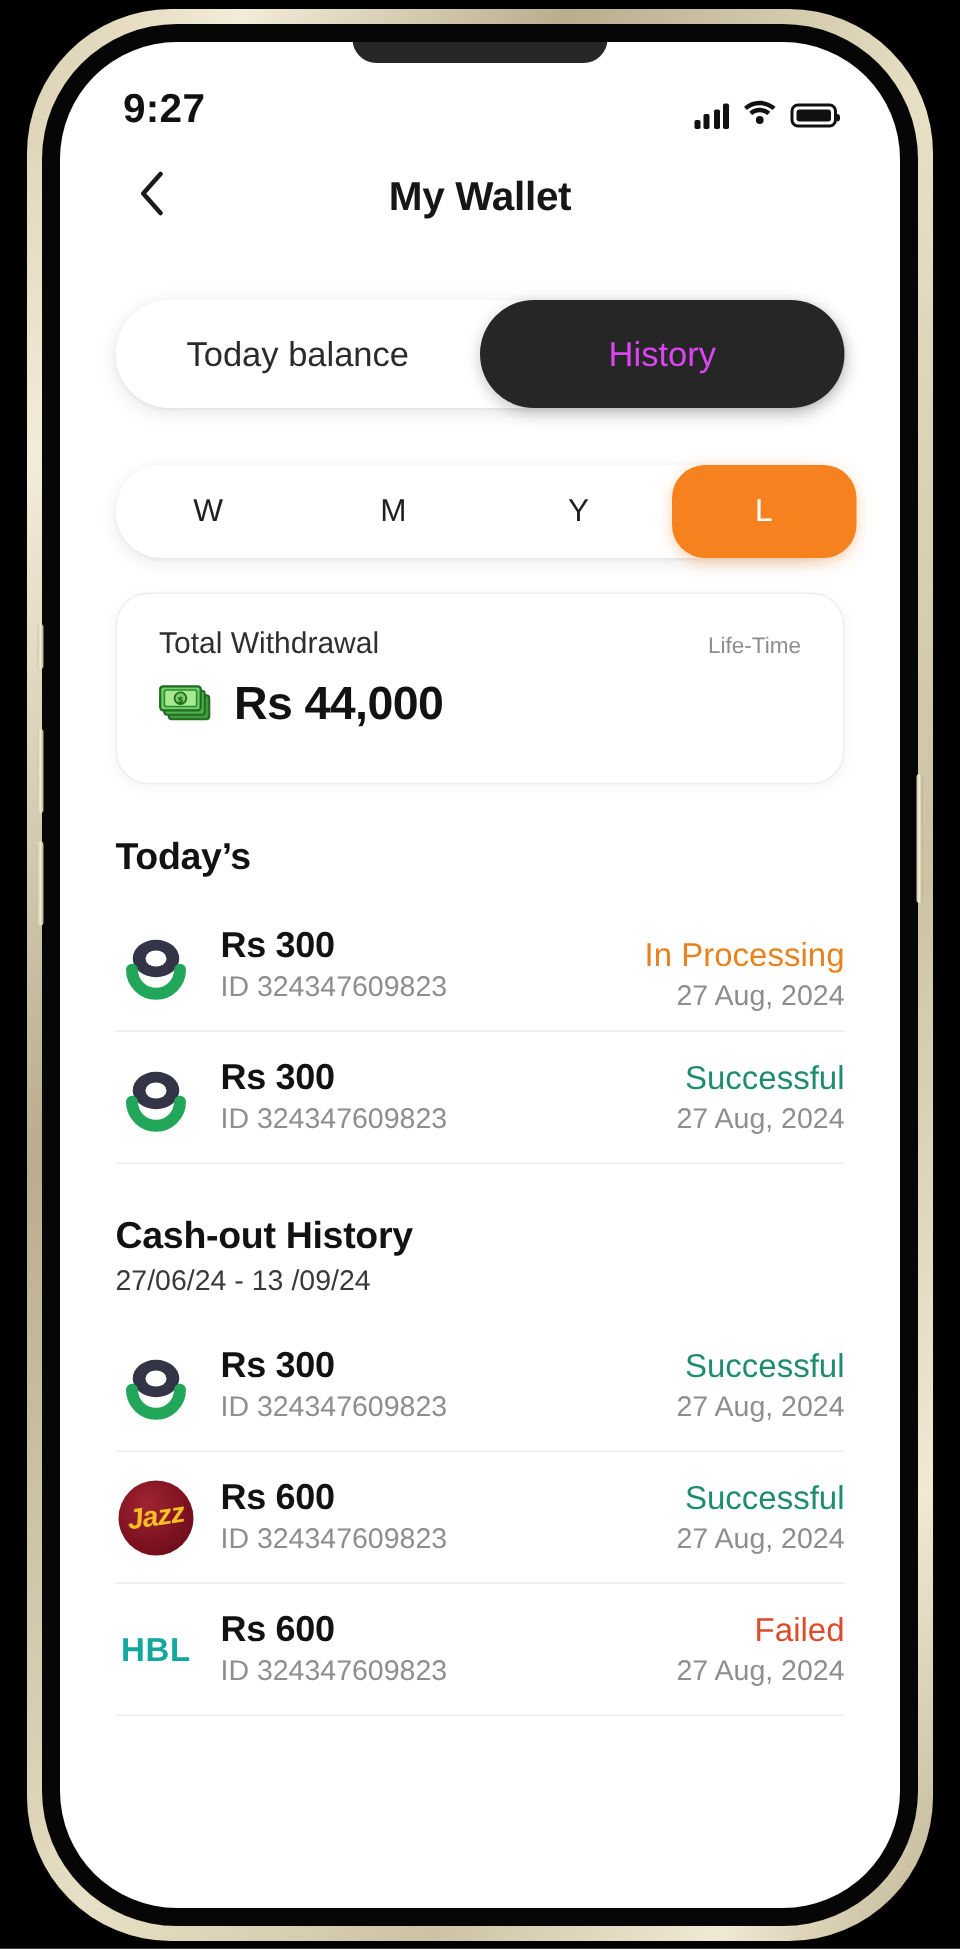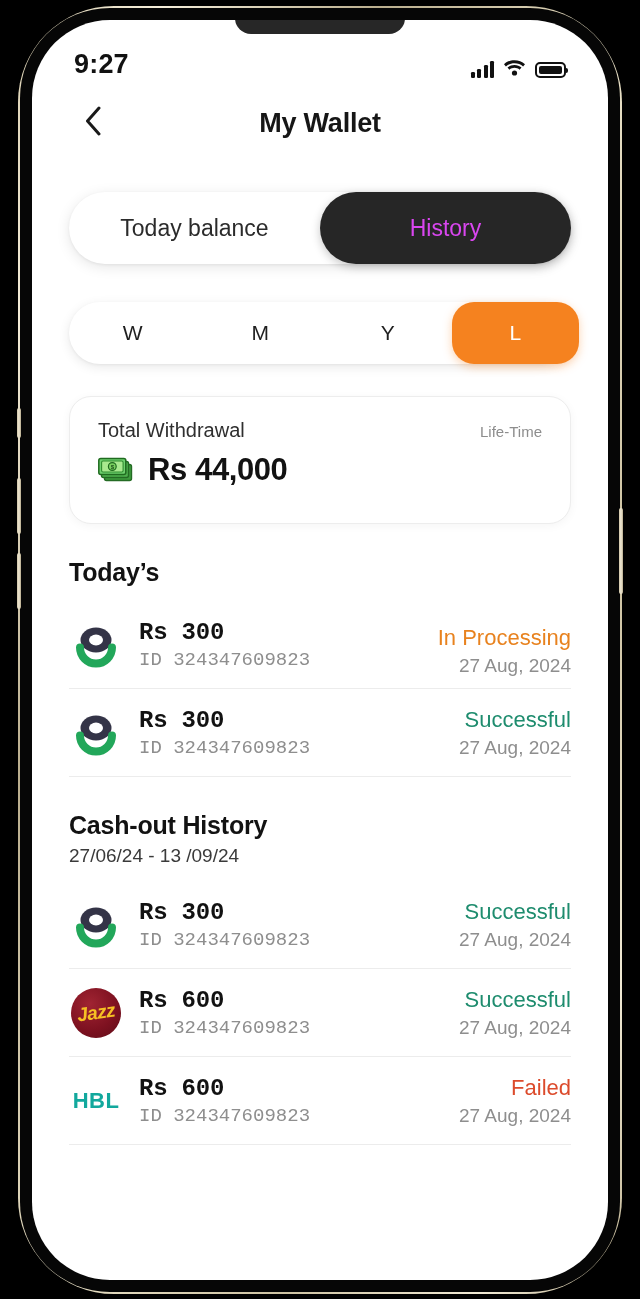--- a/index.html
+++ b/index.html
@@ -14,21 +14,21 @@
 
   
   #device-frame {
     position: absolute;
     left: 18px;
     top: 6px;
     width: 604px;
     height: 1288px;
     border-radius: 96px;
     background: linear-gradient(115deg, #d8cdae 0%, #f3ecd8 12%, #b9ad8d 30%, #e8e0c6 52%, #cdc2a2 72%, #f0e9d4 88%, #bfb392 100%);
-    padding: 2px;
+    padding: 10px;
   }
   #device-bezel {
     width: 100%;
     height: 100%;
     border-radius: 90px;
     background: #060606;
     padding: 12px;
     position: relative;
   }
   #screen {
@@ -178,21 +178,21 @@
     background: #F5821F;
     color: #ffffff;
     height: 62px;
     margin-right: -8px;
     border-radius: 22px;
     box-shadow: 0 3px 10px rgba(245,130,31,.35);
   }
 
   
   #summary-card {
-    margin-top: 32px;
+    margin-top: 23px;
     height: 128px;
     background: #ffffff;
     border: 1px solid #ededed;
     border-radius: 22px;
     box-shadow: 0 2px 10px rgba(0,0,0,.045);
     padding: 22px 28px 0 28px;
   }
   #summary-top {
     display: flex;
     align-items: baseline;
@@ -236,21 +236,21 @@
     height: 88px;
     border-bottom: 1px solid #ececec;
     cursor: pointer;
   }
   .txn-logo {
     width: 54px; height: 54px;
     flex: none;
     margin-right: 16px;
     display: flex; align-items: center; justify-content: center;
   }
-  .txn-mid { flex: 1; min-width: 0; font-family: Liberation Mono, monospace; }
+  .txn-mid { flex: 1; min-width: 0; }
   .txn-amount {
     font-size: 24px;
     font-weight: 700;
     color: #121212;
     letter-spacing: -.2px;
   }
   .txn-id {
     margin-top: 3px;
     font-size: 19px;
     color: #8e8e8e;

